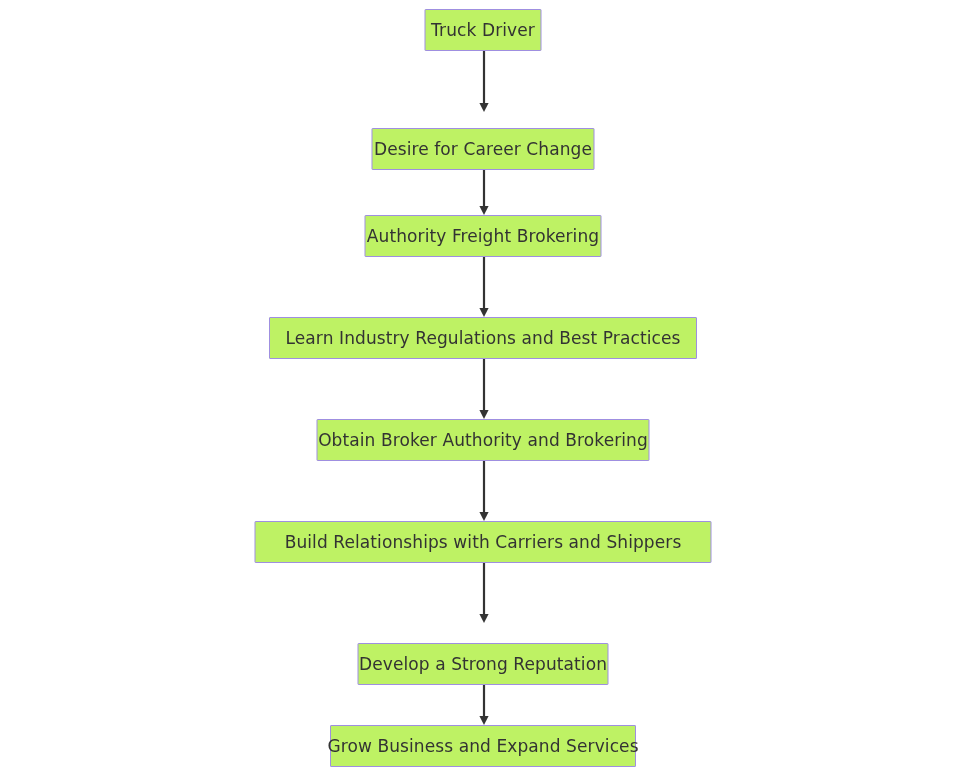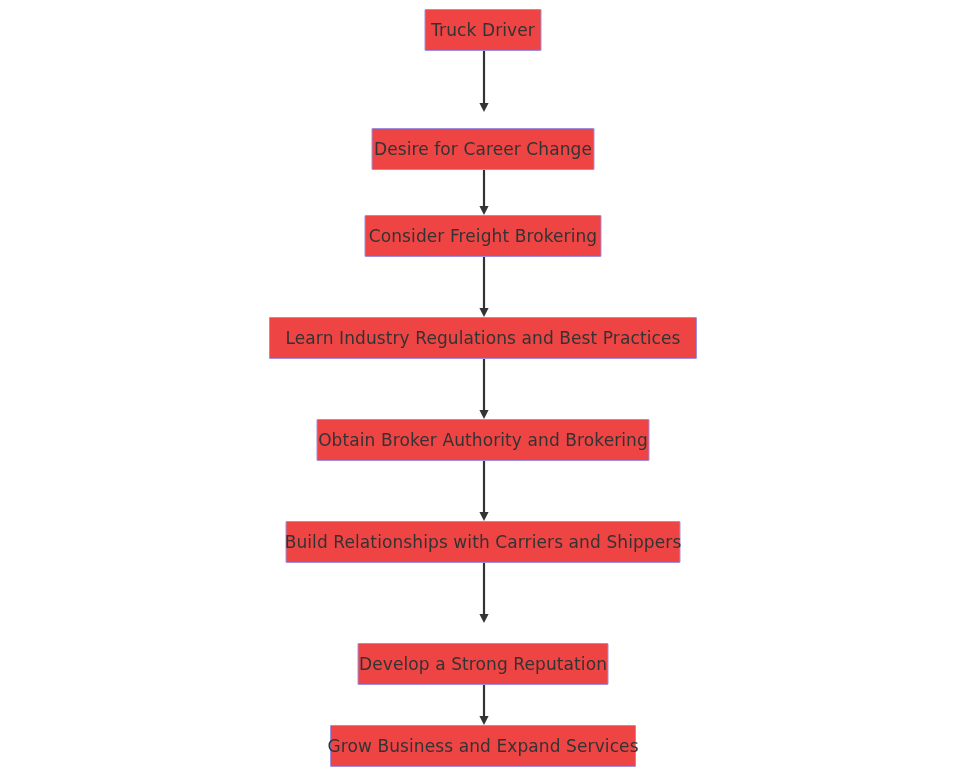--- a/index.html
+++ b/index.html
@@ -15,21 +15,21 @@
   }
   #flowchart {
     position: relative;
     width: 967px;
     height: 779px;
     background: #ffffff;
   }
   .node {
     position: absolute;
     box-sizing: border-box;
-    background: #ef4444;
+    background: #bef264;
     border: 1.4px solid #9F8FE0;
     border-radius: 1px;
     height: 42px;
     display: flex;
     align-items: center;
     justify-content: center;
     color: #333333;
     font-size: 17px;
     font-family: "DejaVu Sans", sans-serif;
     letter-spacing: 0.1px;
@@ -101,29 +101,29 @@
         <polygon points="7,60 2.4,51 11.6,51" fill="#333333"></polygon>
       </svg>
     </div>
     <div class="node" style="top: 9px; width: 117px;">
       <span class="node-label">Truck Driver</span>
     </div>
     <div class="node" style="top: 128px; width: 223px;">
       <span class="node-label">Desire for Career Change</span>
     </div>
     <div class="node" style="top: 215px; width: 237px;">
-      <span class="node-label">Consider Freight Brokering</span>
+      <span class="node-label">Authority Freight Brokering</span>
     </div>
     <div class="node" style="top: 317px; width: 428px;">
       <span class="node-label">Learn Industry Regulations and Best Practices</span>
     </div>
     <div class="node" style="top: 419px; width: 333px;">
       <span class="node-label">Obtain Broker Authority and Brokering</span>
     </div>
-    <div class="node" style="top: 521px; width: 395px;">
+    <div class="node" style="top: 521px; width: 457px;">
       <span class="node-label">Build Relationships with Carriers and Shippers</span>
     </div>
     <div class="node" style="top: 623px; width: 251px; margin-top: 20px;">
       <span class="node-label">Develop a Strong Reputation</span>
     </div>
     <div class="node" style="top: 725px; width: 306px;">
       <span class="node-label">Grow Business and Expand Services</span>
     </div>
   </div>
 

